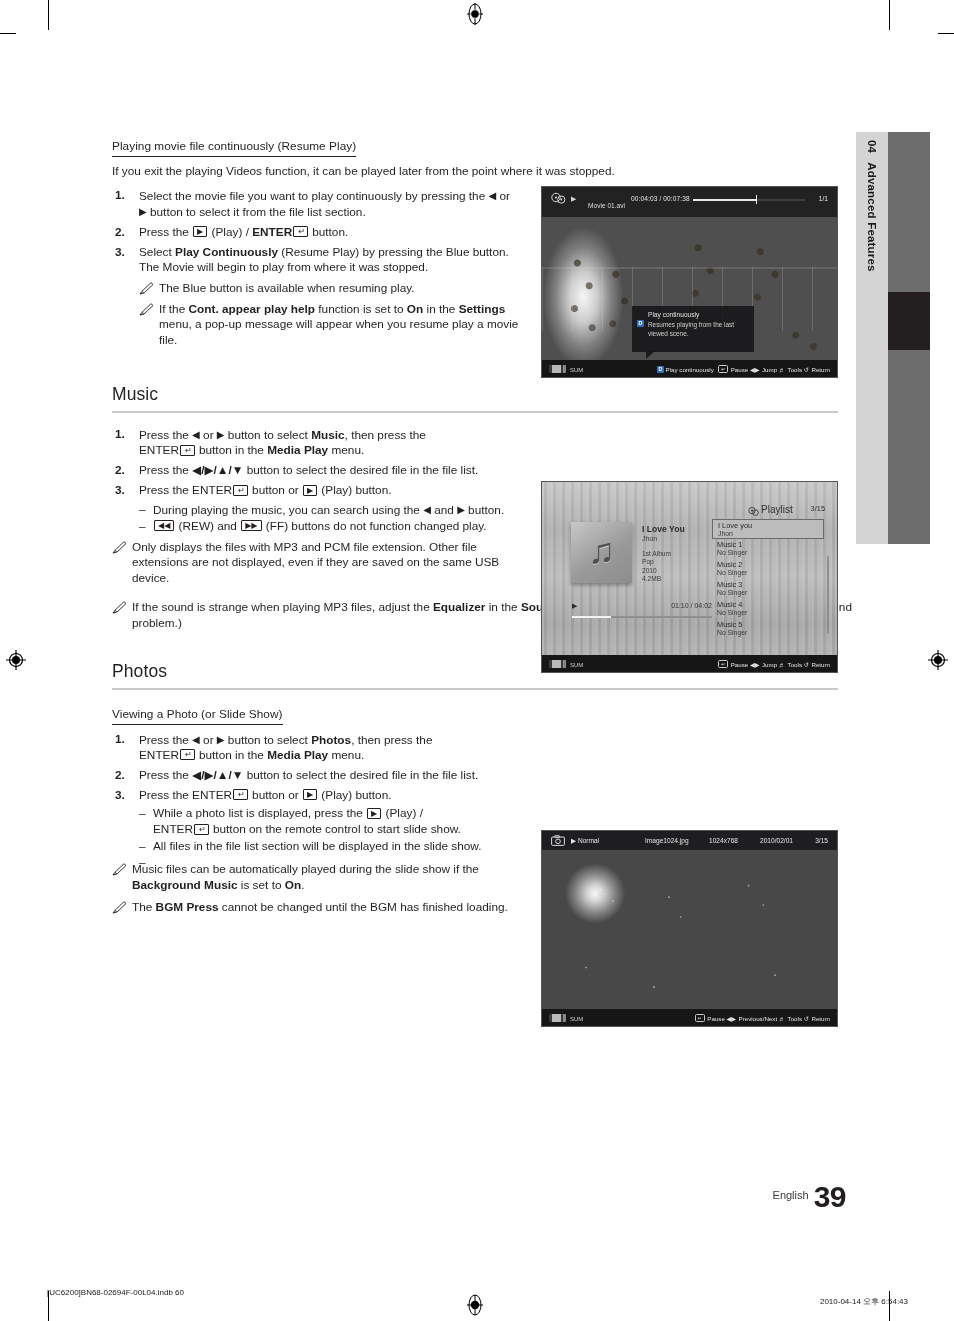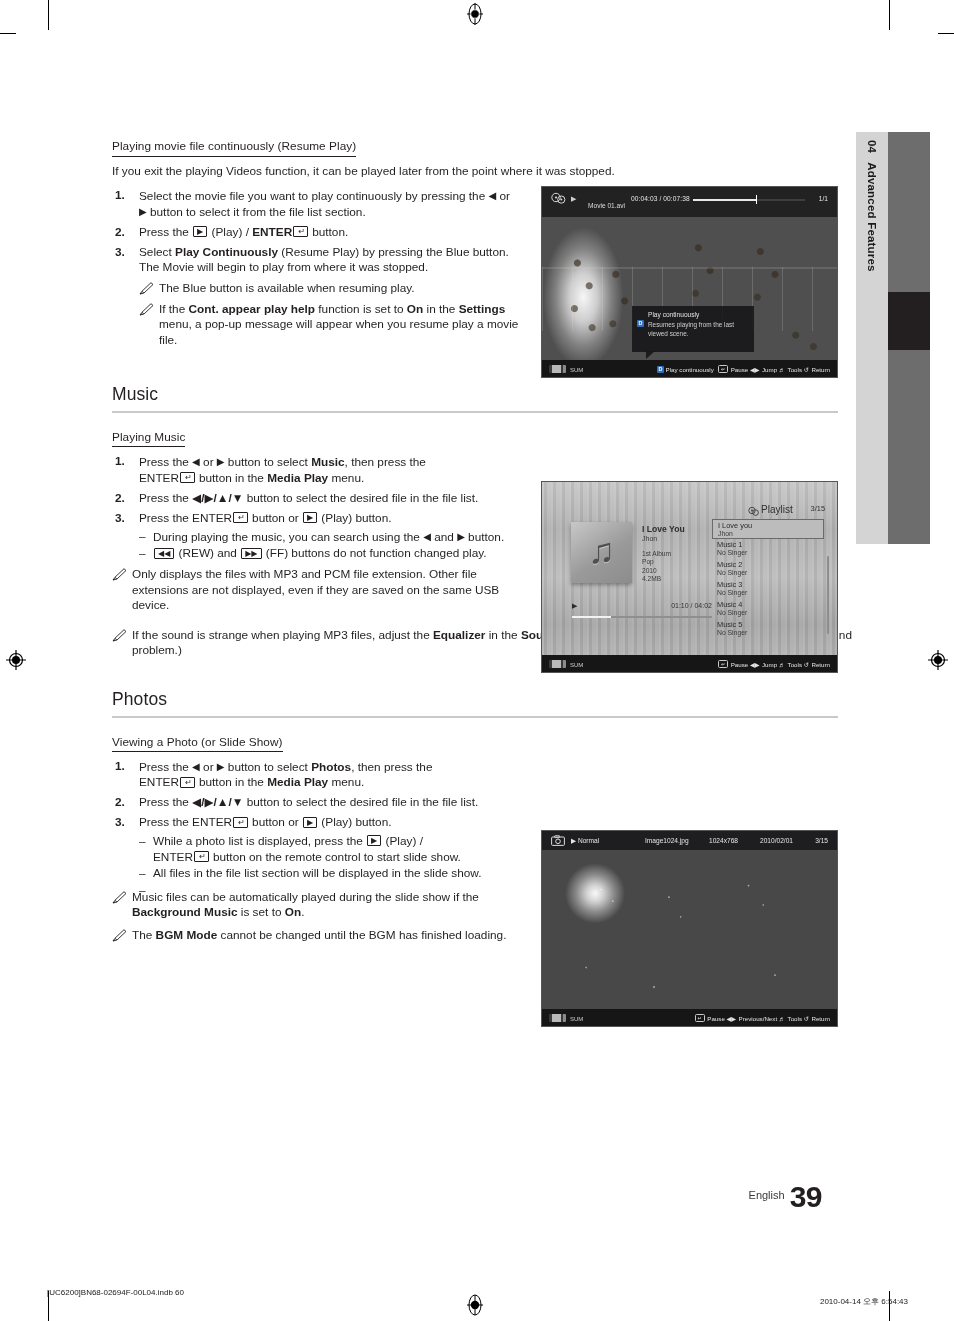--- a/index.html
+++ b/index.html
@@ -243,21 +243,21 @@
   }
   .ph-top{
     position:absolute;left:0;top:0;right:0;height:19px;
     background:rgba(26,26,28,.9);color:#e6e6e6;font-size:6.6px;
   }
   .ph-icon{position:absolute;left:9px;top:4px;width:14px;height:11px;}
   .ph-mode{position:absolute;left:29px;top:5.5px;font-size:6.6px;}
   .ph-f{position:absolute;top:5.5px;font-size:6.6px;}
 
   
-  .pagefoot{position:absolute;right:132px;top:1180px;text-align:center;white-space:nowrap;}
+  .pagefoot{position:absolute;right:108px;top:1180px;text-align:center;white-space:nowrap;}
   .pagefoot .lang{font-size:11px;color:#3a3a3a;vertical-align:8px;margin-right:5px;}
   .pagefoot .pno{font-size:30px;font-weight:bold;letter-spacing:-.5px;}
 
   .printfoot{position:absolute;left:0;right:0;top:1288px;height:16px;font-size:8px;color:#1a1a1a;}
   .printfoot .l{position:absolute;left:47px;top:0;}
   .printfoot .r{position:absolute;right:46px;top:8px;}
 </style>
 </head>
 <body>
 
@@ -350,23 +350,20 @@
             <path d="M1 12 L3.3 10.6" stroke="#231f20" stroke-width=".7"></path>
           </svg>
       </span>
       <span>If the </span><b>Cont. appear play help</b><span> function is set to </span><b>On</b><span> in the </span><b>Settings</b><span> menu, a pop-up message will appear when you resume play a movie file.</span>
     </div>
 
     <div style="margin-top:36px;">
       <h2 class="section">Music</h2>
       <div class="section-rule"></div>
 
-      <div class="sub-row">
-        <h3 class="sub">Playing Music</h3>
-      </div>
 
       <ol class="steps" style="width:400px;">
         <li>
           <span class="n">1.</span>
           <span>Press the </span><span class="arrow">◀</span><span> or </span><span class="arrow">▶</span><span> button to select </span><b>Music</b><span>, then press the </span><br><span>ENTER</span><span class="key enter">↵</span><span> button in the </span><b>Media Play</b><span> menu.</span>
         </li>
         <li>
           <span class="n">2.</span>
           <span>Press the </span><b>◀/▶/▲/▼</b><span> button to select the desired file in the file list.</span>
         </li>
@@ -459,21 +456,21 @@
       </div>
 
       <div class="note" style="width:400px;margin-top:7px;">
         <span class="pen">
           <svg width="15" height="13" viewBox="0 0 15 13">
               <path d="M1 12 L5 11 L14 2.5 L12 .7 L3 9.2 Z" fill="none" stroke="#231f20" stroke-width=".9"></path>
               <path d="M3 9.2 L5 11" stroke="#231f20" stroke-width=".7"></path>
               <path d="M1 12 L3.3 10.6" stroke="#231f20" stroke-width=".7"></path>
             </svg>
         </span>
-        <span>The </span><b>BGM Mode</b><span> cannot be changed until the BGM has finished loading.</span>
+        <span>The </span><b>BGM Press</b><span> cannot be changed until the BGM has finished loading.</span>
       </div>
     </div>
   </div>
 
   <div class="shot" id="shot-video">
     <div class="giraffe-bg"></div>
     <div class="giraffe-spots"></div>
     <div class="fence"></div>
 
     <div class="osd-top">

